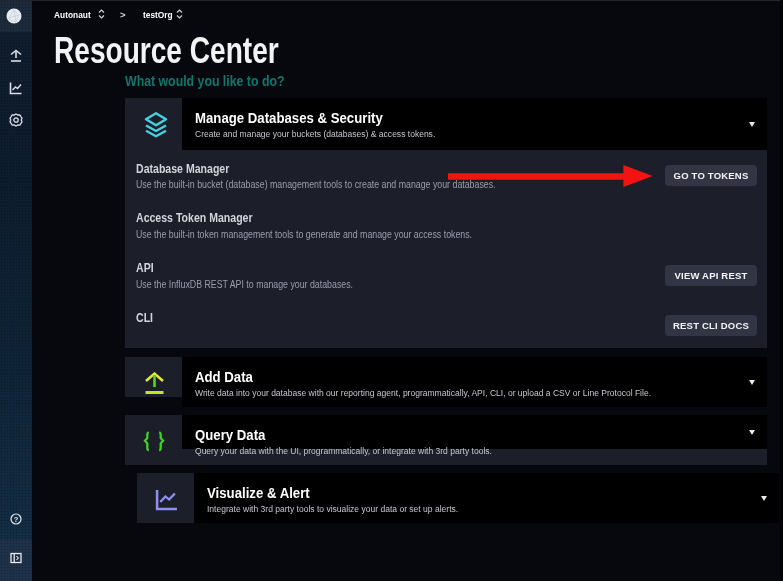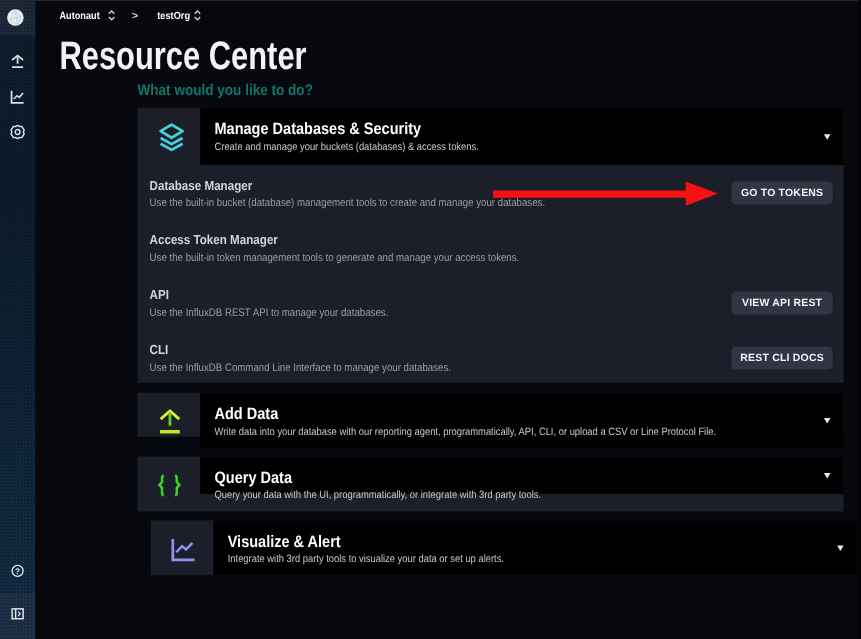--- a/index.html
+++ b/index.html
@@ -135,21 +135,20 @@
   <div class="btn" style="top:67px">GO TO TOKENS</div>
 
   <div class="row-label" style="top:114px"><span class="sx">Access Token Manager</span></div>
   <div class="row-desc" style="top:131px"><span class="sx">Use the built-in token management tools to generate and manage your access tokens.</span></div>
 
   <div class="row-label" style="top:164px"><span class="sx">API</span></div>
   <div class="row-desc" style="top:181px"><span class="sx">Use the InfluxDB REST API to manage your databases.</span></div>
   <div class="btn" style="top:167px">VIEW API REST</div>
 
   <div class="row-label" style="top:214px"><span class="sx">CLI</span></div>
-  <div class="row-desc" style="top:231px"><span class="sx">Use the InfluxDB Command Line Interface to manage your databases.</span></div>
   <div class="btn" style="top:217px">REST CLI DOCS</div>
 </div>
 
 <svg style="position:absolute;left:448px;top:165px" width="205" height="22" viewBox="0 0 205 22">
   <path d="M0 8.2 L175.4 8.2 L175.4 0 L204.7 11 L175.4 22 L175.4 14.8 L0 14.8 Z" fill="#f51212"></path>
 </svg>
 
 <div class="card" style="top:357px;height:40px;">
   <div class="hdr-icon" style="height:50px;">
     <svg style="position:absolute;left:19px;top:15px" width="21" height="23" viewBox="0 0 21 23">

